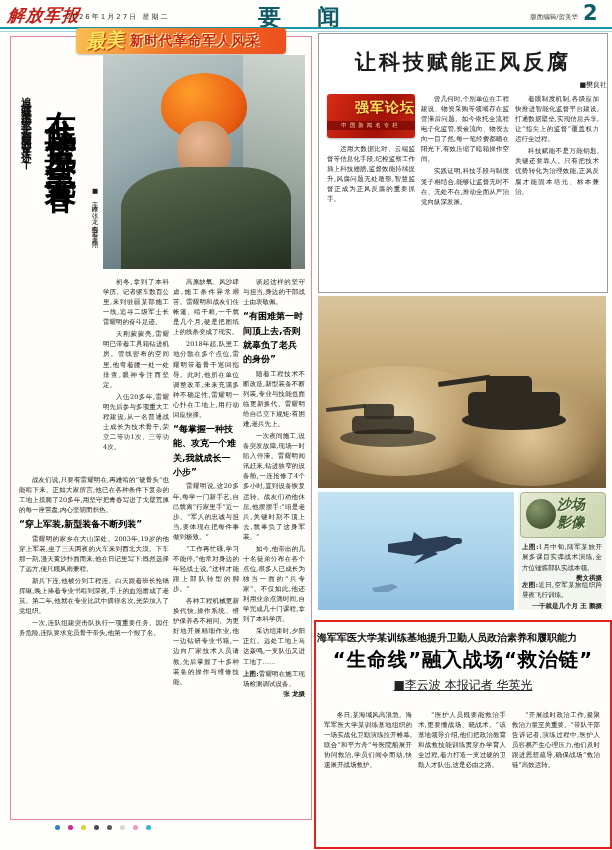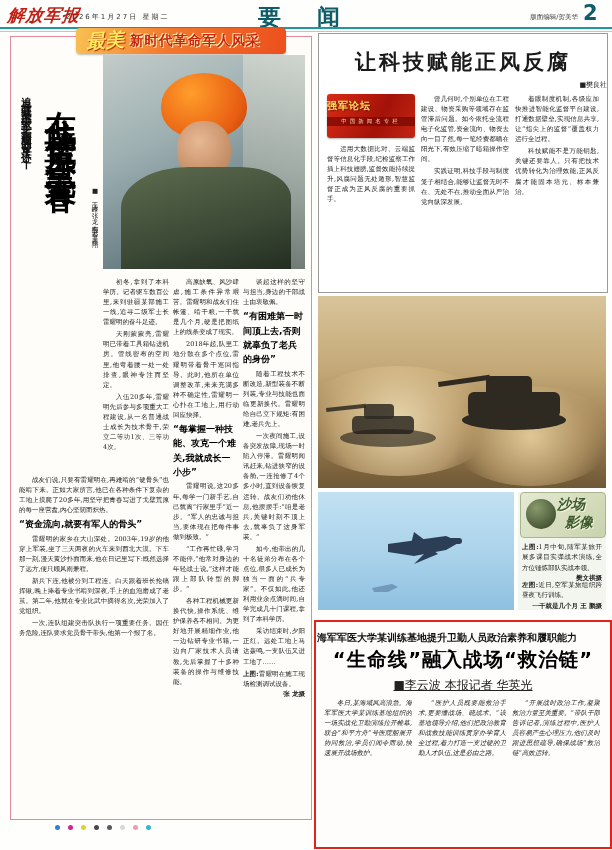--- a/index.html
+++ b/index.html
@@ -57,21 +57,21 @@
   
   .dots{left:55px;top:825px;display:flex;gap:8px;}
   .dot{width:5px;height:5px;border-radius:50%;}
   
   .forum-box{left:318px;top:33px;width:288px;height:258px;border:1px solid #9a9a9a;background:#fff;}
   .forum-title{left:0;top:14px;width:288px;text-align:center;font-size:21px;font-weight:bold;
                letter-spacing:3px;font-family:"DejaVu Sans",sans-serif;}
   .forum-byline{left:0;top:46px;width:288px;text-align:right;font-size:7px;color:#222;}
   .forum-badge{left:8px;top:60px;width:88px;height:44px;border-radius:3px;overflow:hidden;
                background:linear-gradient(115deg,#d92c15,#a31208 60%,#c32612);box-shadow:0 1px 2px rgba(0,0,0,.3);}
-  .forum-badge-title{font-size:10px;font-weight:bold;color:#ffe45c;text-align:left;margin-top:5px;
+  .forum-badge-title{font-size:14px;font-weight:bold;color:#ffe45c;text-align:right;margin-top:5px;
                      letter-spacing:1px;text-shadow:1px 1px 1px #7c0d05;font-family:"DejaVu Sans",sans-serif;}
   .forum-badge-sub{margin-top:4px;background:rgba(120,8,4,.75);color:#ffd9a8;font-size:5.5px;
                    text-align:center;letter-spacing:3px;padding:1px 0;}
   .fcol{font-size:6.5px;line-height:1.55;text-align:justify;color:#222;}
   .fcol p{margin:0 0 2px 0;text-indent:2em;}
   .fcol1{left:8px;top:110px;width:88px;height:138px;overflow:hidden;}
   .fcol2{left:102px;top:60px;width:88px;height:188px;overflow:hidden;}
   .fcol3{left:196px;top:60px;width:84px;height:188px;overflow:hidden;}
   
   .photo-tanks{left:318px;top:296px;width:288px;height:192px;overflow:hidden;
@@ -92,21 +92,21 @@
   .sc-cap{font-size:6.5px;line-height:1.6;text-align:justify;color:#222;}
   .sc-cap1{position:absolute;left:4px;top:50px;width:80px;}
   .sc-cap2{position:absolute;left:4px;top:88px;width:80px;}
   
   .bottom-box{left:314px;top:620px;width:294px;height:225px;border:2.5px solid #e2231a;background:#fffdfb;}
   .b-kicker{left:0;top:9px;width:262px;text-align:center;font-size:10px;font-weight:bold;color:#111;}
   .b-title{left:0;top:24px;width:294px;text-align:center;font-size:19.5px;font-weight:bold;
            letter-spacing:1px;font-family:"DejaVu Sans",sans-serif;color:#000;}
   .b-byline{left:0;top:55px;width:294px;text-align:center;font-size:12px;color:#222;text-decoration:underline;}
   .bcol{font-size:6.5px;line-height:1.55;text-align:justify;color:#222;}
-  .bcol p{margin:4px 0 2px 0;text-indent:2em;font-style:italic;}
+  .bcol p{margin:16px 0 2px 0;text-indent:2em;}
   .bcol1{left:8px;top:72px;width:88px;height:142px;overflow:hidden;}
   .bcol2{left:102px;top:72px;width:88px;height:142px;overflow:hidden;}
   .bcol3{left:196px;top:72px;width:88px;height:142px;overflow:hidden;}
 </style>
 </head>
 <body>
 
 <div class="page">
 
   <div class="abs masthead">解放军报</div>
@@ -135,21 +135,21 @@
     </div>
 
     <div class="abs col colA-top">
       <p>初冬,拿到了本科学历。记者驱车数百公里,来到驻疆某部施工一线,追寻二级军士长雷耀明的奋斗足迹。</p>
       <p>天刚蒙蒙亮,雷耀明已带着工具箱钻进机房。管线密布的空间里,他弯着腰一处一处排查,眼神专注而坚定。</p>
       <p>入伍20多年,雷耀明先后参与多项重大工程建设,从一名普通战士成长为技术骨干,荣立二等功1次、三等功4次。</p>
     </div>
 
     <div class="abs col colA-bottom">
       <p>战友们说,只要有雷耀明在,再难啃的“硬骨头”也能啃下来。正如大家所言,他已在各种条件下复杂的工地上摸爬了20多年,用坚守把青春写进了戈壁荒原的每一座营盘,内心坚韧而炽热。</p>
-      <p class="subhead">“资金流向,就要有军人的骨头”</p>
+      <p class="subhead">“穿上军装,新型装备不断列装”</p>
       <p>雷耀明的家乡在大山深处。2003年,19岁的他穿上军装,坐了三天两夜的火车来到西北大漠。下车那一刻,漫天黄沙扑面而来,他在日记里写下:既然选择了远方,便只顾风雨兼程。</p>
       <p>新兵下连,他被分到工程连。白天跟着班长抡镐挥锹,晚上捧着专业书啃到深夜,手上的血泡磨成了老茧。第二年,他就在专业比武中摘得名次,光荣加入了党组织。</p>
       <p>一次,连队组建突击队执行一项重要任务。因任务危险,连队要求党员骨干带头,他第一个报了名。</p>
     </div>
 
     <div class="abs col colB">
       <p>高原缺氧、风沙肆虐,施工条件异常艰苦。雷耀明和战友们住帐篷、啃干粮,一干就是几个月,硬是把图纸上的线条变成了现实。</p>
       <p>2018年起,队里工地分散在多个点位,雷耀明带着骨干巡回指导。此时,他所在单位调整改革,未来充满多种不确定性,雷耀明一心扑在工地上,用行动回应抉择。</p>
       <p class="subhead">“每掌握一种技能、攻克一个难关,我就成长一小步”</p>
       <p>雷耀明说,这20多年,每学一门新手艺,自己就离“行家里手”近一步。“军人的忠诚与担当,要体现在把每件事做到极致。”</p>
@@ -231,21 +231,21 @@
         <polygon points="54,96 74,92 80,95 70,100 56,100"></polygon>
       </g>
     </svg>
   </div>
 
   <div class="abs side-panel">
     <div class="sc-badge">
       <div class="sc-globe"></div>
       <div class="sc-text">
         <div>沙场</div>
-        <div style="margin-left:8px;">影像</div>
+        <div style="">影像</div>
       </div>
     </div>
     <div class="sc-cap sc-cap1">
       <span class="cap-lead">上图:</span><span>1月中旬,陆军某旅开展多课目实弹战术演练,全方位锤炼部队实战本领。</span>
       <span class="cap-credit">樊文祺摄</span>
     </div>
     <div class="sc-cap sc-cap2">
       <span class="cap-lead">左图:</span><span>近日,空军某旅组织跨昼夜飞行训练。</span>
       <span class="cap-credit">一干就是几个月 王 鹏摄</span>
     </div>

